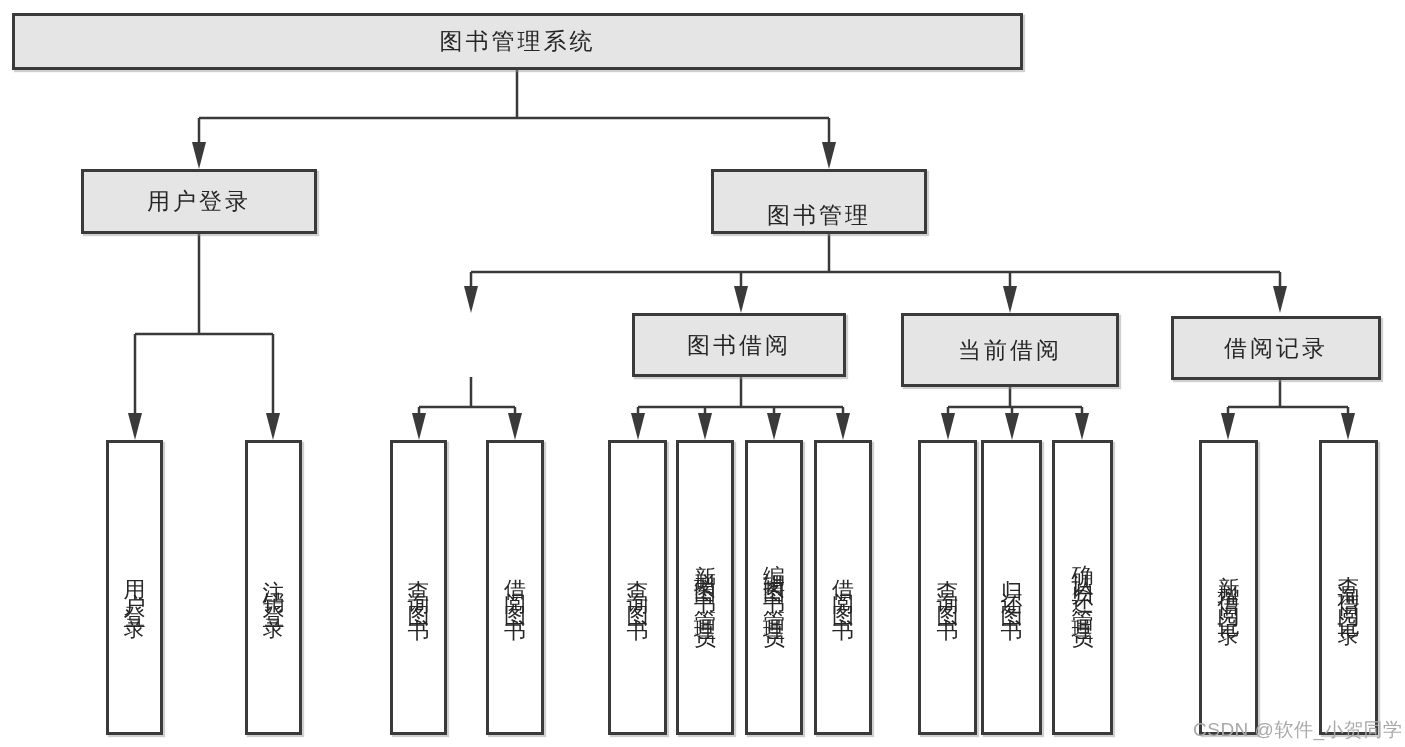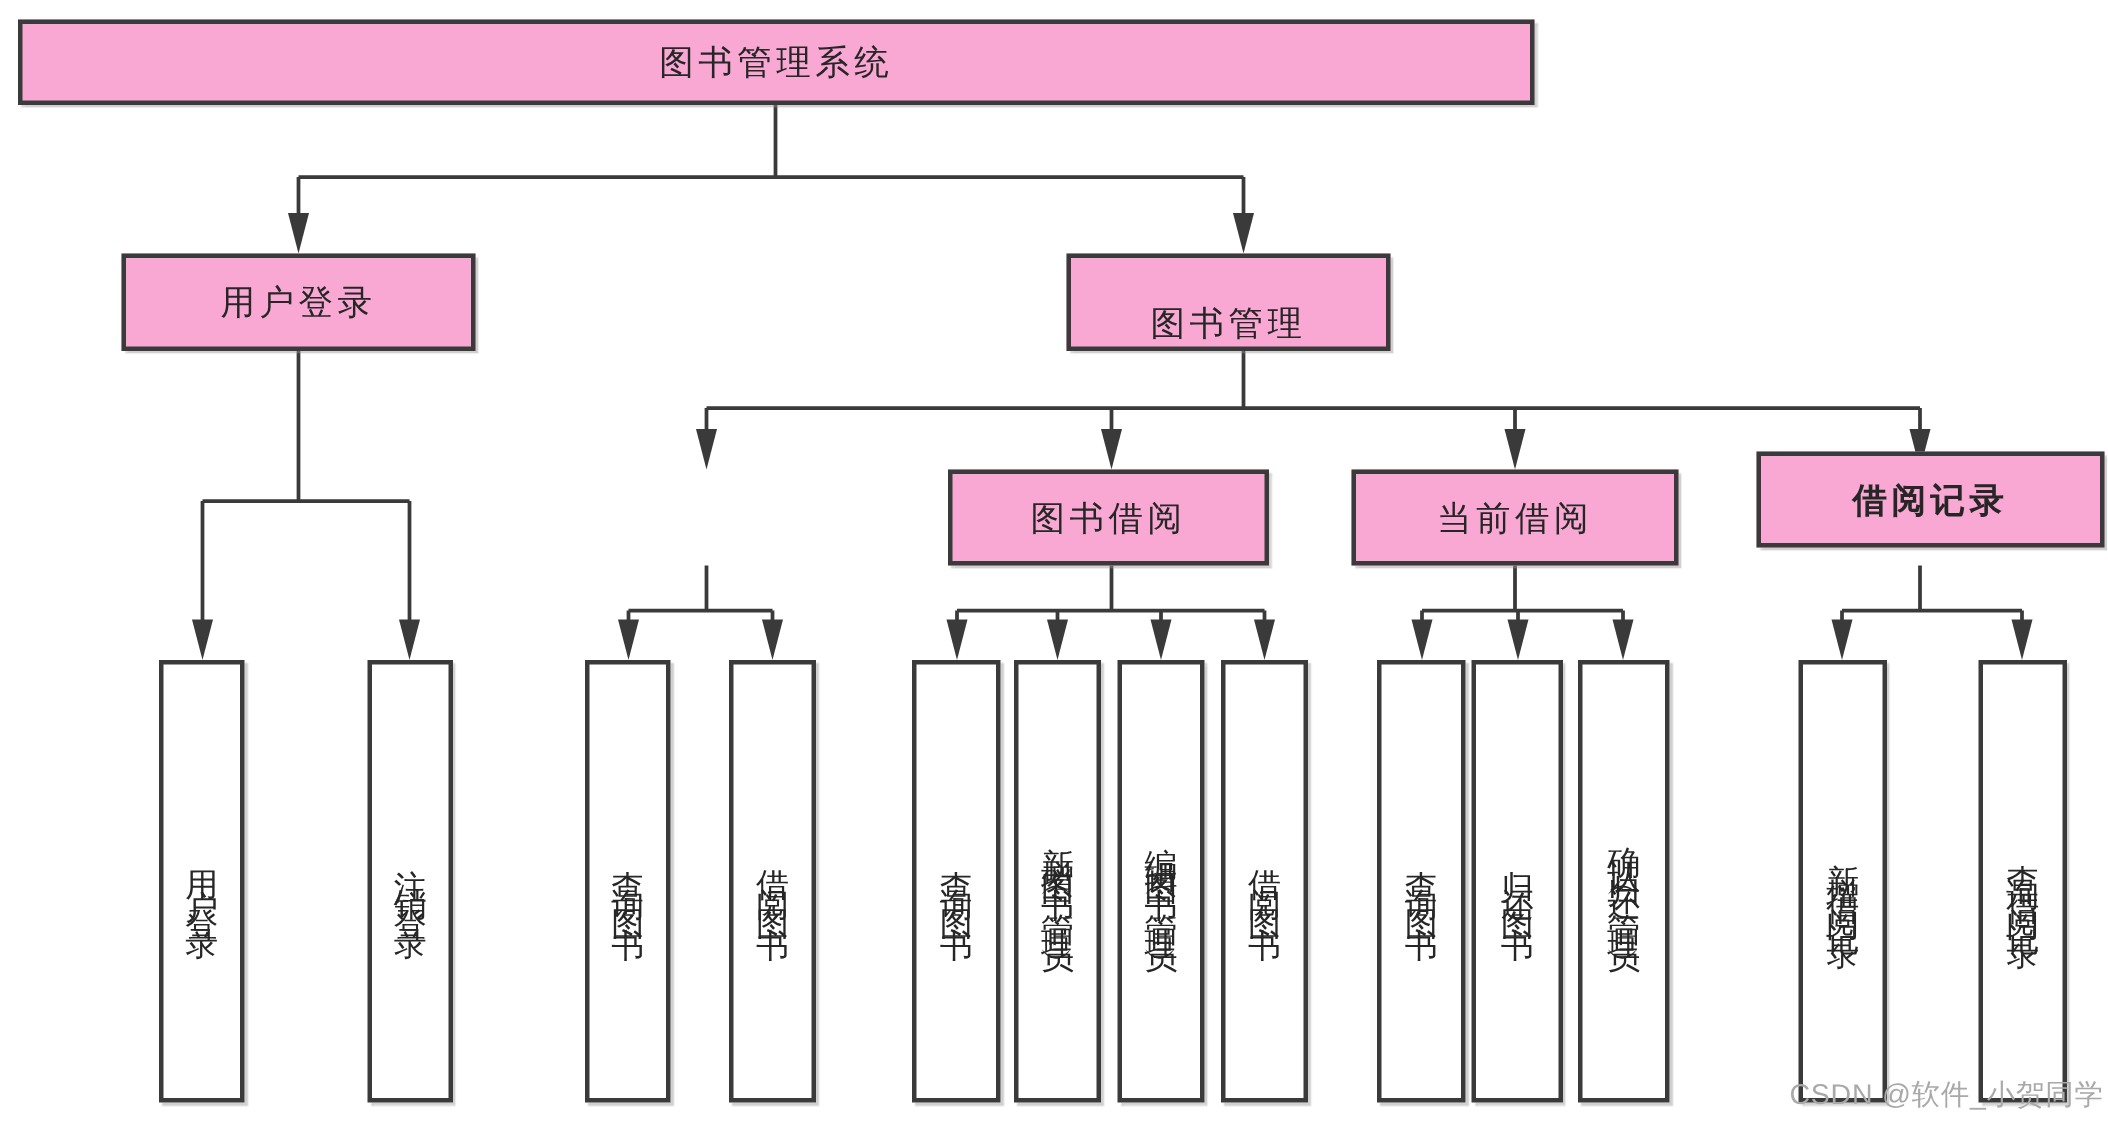--- a/index.html
+++ b/index.html
@@ -14,21 +14,21 @@
     width:1405px;height:747px;
     background:var(--bg-color);
     font-family:"Liberation Sans","DejaVu Sans",sans-serif;
     overflow:hidden;
   }
   #wires{position:absolute;left:0;top:0;z-index:1;color:var(--line-color);}
   .hbox{
     position:absolute;
     box-sizing:border-box;
     border:3px solid var(--line-color);
-    background:#f9a8d4;
+    background:#e5e5e5;
     display:flex;align-items:center;justify-content:center;
     font-size:23px;letter-spacing:3px;color:var(--text-color);
     z-index:2;
     box-shadow:2px 2px 1px rgba(150,150,150,0.45);
   }
   .leaf{
     position:absolute;
     top:440px;height:295px;
     box-sizing:border-box;
     border:3px solid var(--line-color);
@@ -98,24 +98,24 @@
   <div class="hbox" style="left:81px;top:169px;width:236px;height:65px;">
     <span>用户登录</span>
   </div>
   <div class="hbox" style="left:711px;top:169px;width:216px;height:65px;align-items:flex-end;">
     <span>图书管理</span>
   </div>
 
   <div class="hbox" style="left:632px;top:313px;width:214px;height:64px;">
     <span>图书借阅</span>
   </div>
-  <div class="hbox" style="left:901px;top:313px;width:218px;height:64px;text-align:center;">
+  <div class="hbox" style="left:901px;top:313px;width:218px;height:74px;text-align:center;">
     <span>当前借阅</span>
   </div>
-  <div class="hbox" style="left:1171px;top:301px;width:232px;height:64px;font-weight:bold;">
+  <div class="hbox" style="left:1171px;top:316px;width:210px;height:64px;">
     <span>借阅记录</span>
   </div>
 
   <div class="leaf len4" style="left:106px;width:57px;">
     <span class="vtext">用户登录</span>
   </div>
   <div class="leaf len4" style="left:245px;width:57px;">
     <span class="vtext">注销登录</span>
   </div>
   <div class="leaf len4" style="left:390px;width:57px;">

